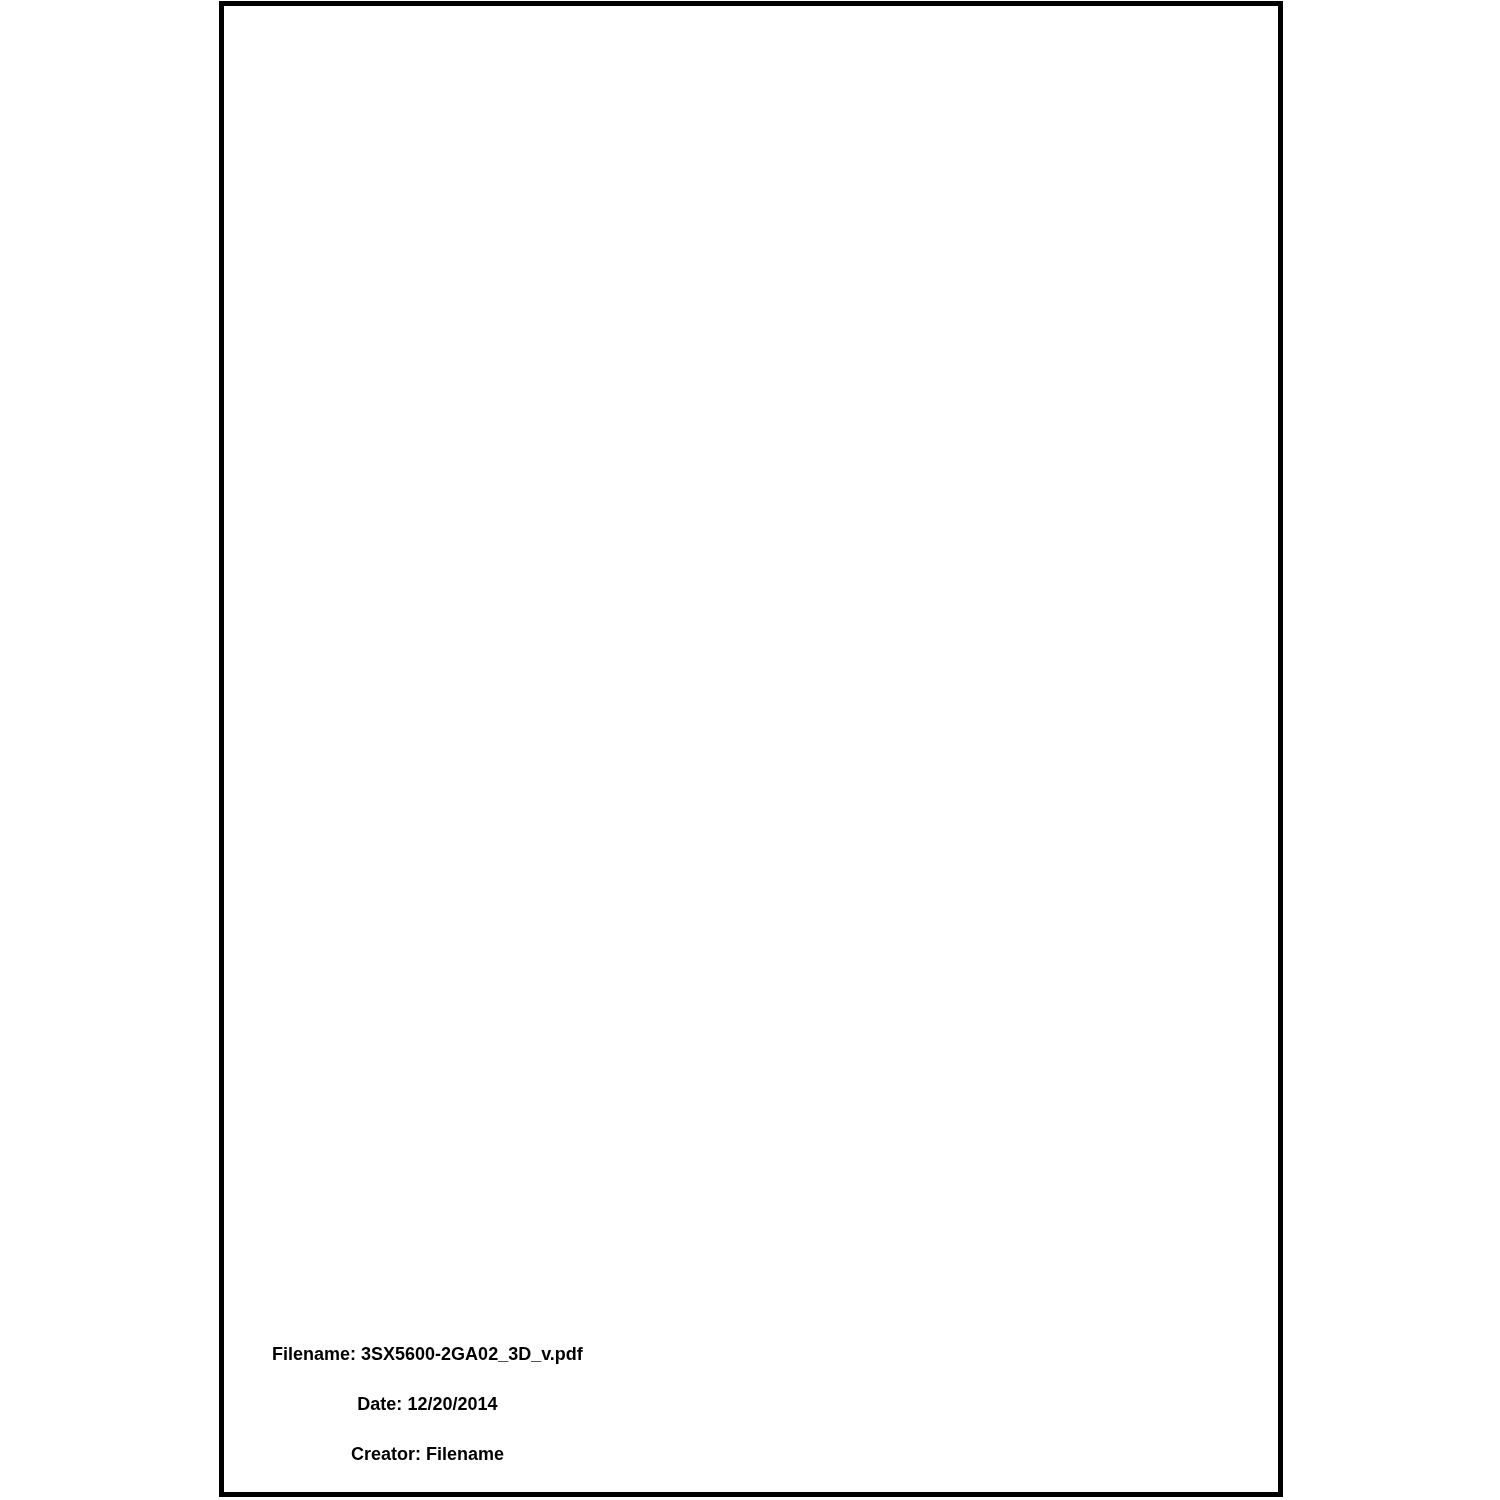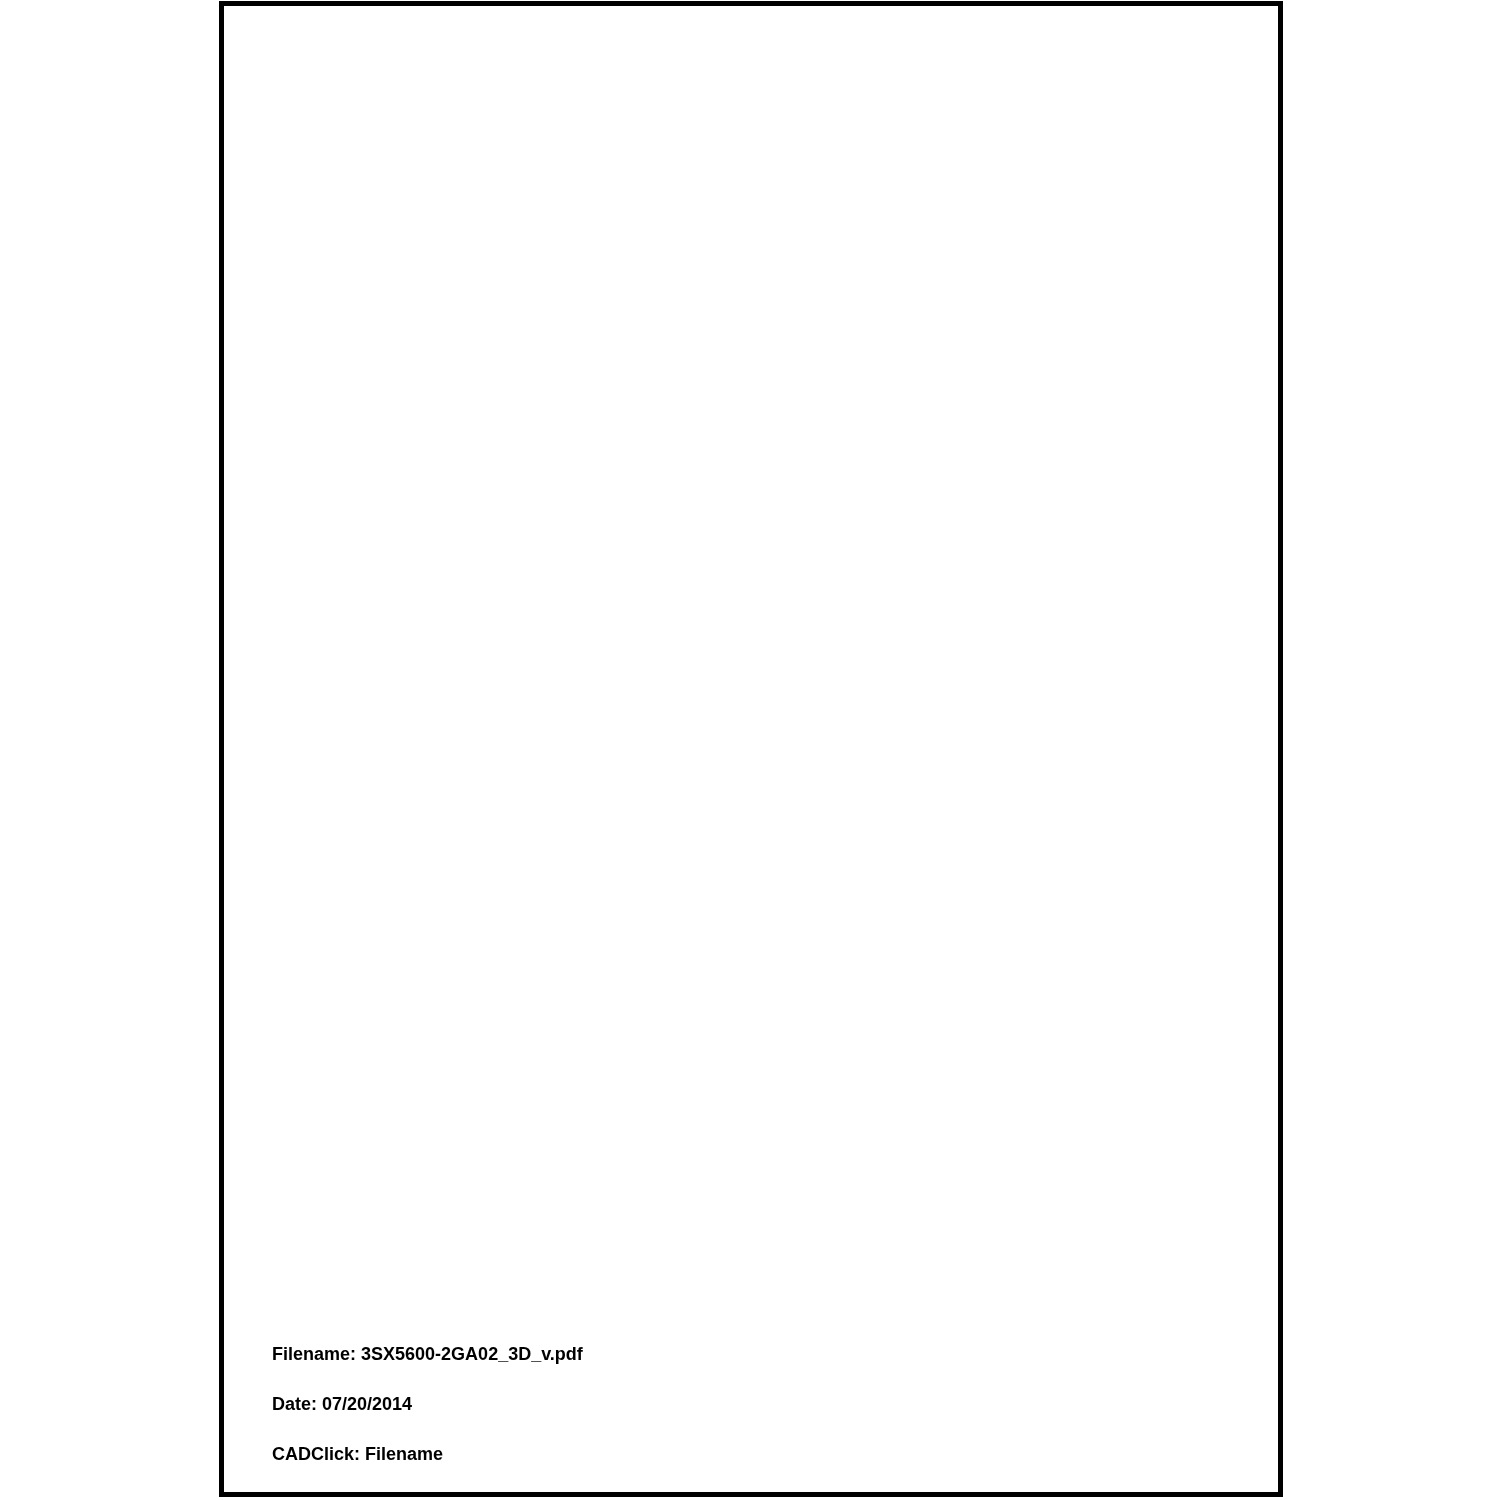--- a/index.html
+++ b/index.html
@@ -32,29 +32,30 @@
     bottom: 28px;
     display: flex;
     flex-direction: column;
   }
   .meta-line {
     font-size: 18px;
     font-weight: bold;
     color: #000000;
     line-height: 20px;
     white-space: nowrap;
+    text-align: center;
   }
   .meta-line + .meta-line {
     margin-top: 30px;
   }
 </style>
 </head>
 <body>
 
 <div class="canvas">
   <div class="page">
     <div class="meta-block">
       <div class="meta-line"><span>Filename:</span> <span>3SX5600-2GA02_3D_v.pdf</span></div>
-      <div class="meta-line"><span>Date:</span> <span>07/20/2014</span></div>
-      <div class="meta-line"><span>CADClick:</span> <span>Filename</span></div>
+      <div class="meta-line"><span>Date:</span> <span>12/20/2014</span></div>
+      <div class="meta-line"><span>Creator:</span> <span>Filename</span></div>
     </div>
   </div>
 </div>
 
 </body></html>

